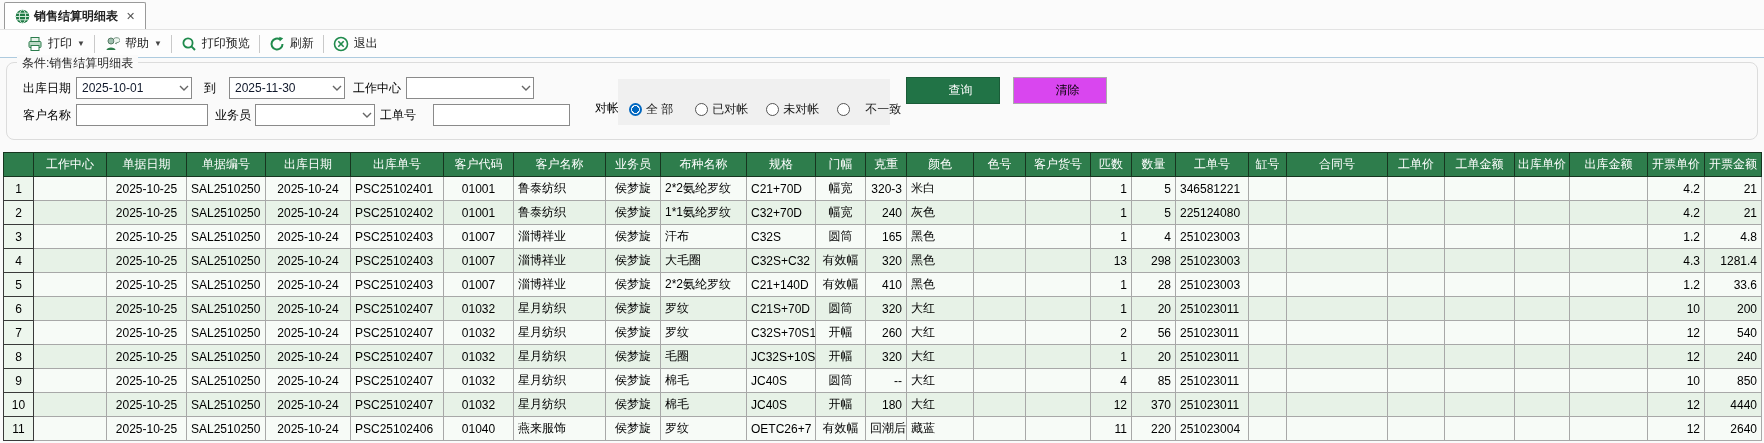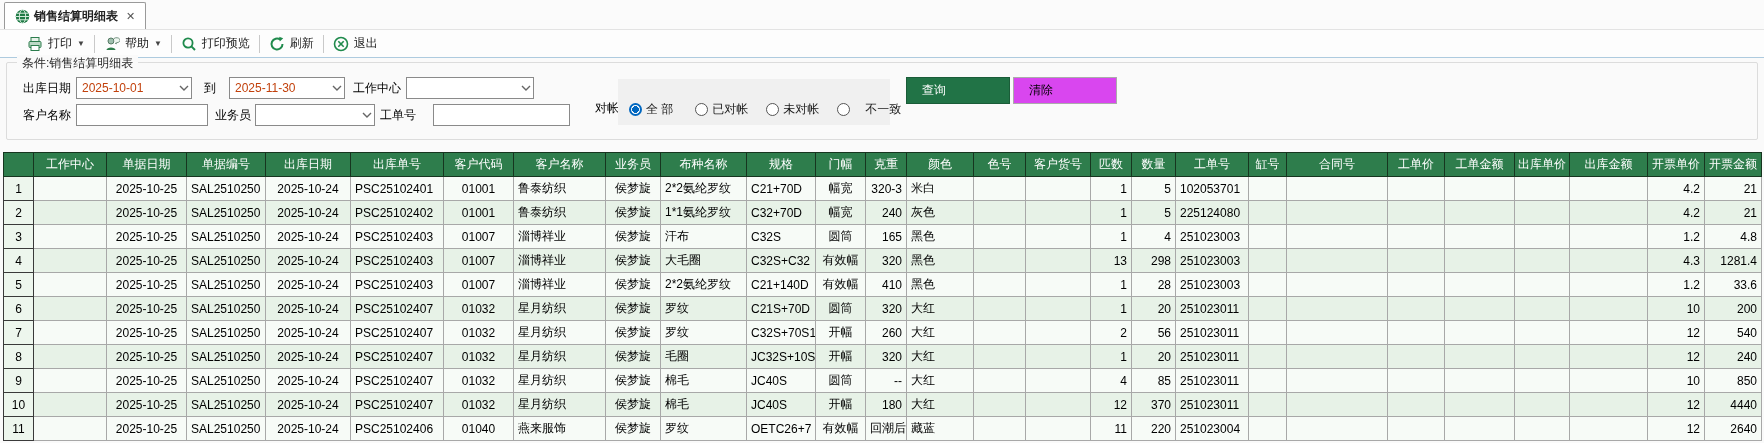--- a/index.html
+++ b/index.html
@@ -26,48 +26,48 @@
     border-top:1px solid #e3e3e3;border-bottom:1px solid #aecbdf;
     display:flex;align-items:center;padding-left:20px;
   }
   .tbtn{display:flex;align-items:center;gap:5px;padding:2px 7px;cursor:pointer;color:#222;}
   .tsep{width:1px;height:18px;background:#c9c9c9;margin:0 2px;}
   .caret{font-size:8px;color:#444;line-height:1;}
 
   
   .cond{
     position:absolute;top:62px;left:6px;right:6px;height:76px;
-    border:1px solid #dcdcdc;border-radius:2px;background:#fafafa;
+    border:1px solid #dcdcdc;border-radius:8px;background:#fafafa;
   }
   .cond-legend{
     position:absolute;top:-8px;left:10px;background:#fafafa;padding:0 5px;color:#2b2b2b;
   }
   .f-label{position:absolute;color:#000;line-height:22px;white-space:nowrap;}
   .combo,.tinput{
     position:absolute;height:22px;background:#fff;border:1px solid #8a8a8a;
     box-sizing:border-box;display:flex;align-items:center;
   }
-  .combo .cv{flex:1;padding-left:5px;color:#c2410c;}
+  .combo .cv{flex:1;padding-left:5px;color:#0f172a;}
   .combo .chev{width:14px;display:flex;justify-content:center;color:#555;}
   .tinput input{
     width:100%;height:100%;border:none;outline:none;background:transparent;
     font:inherit;padding:0 4px;box-sizing:border-box;
   }
   .radiopanel{
     position:absolute;left:611px;top:16px;width:272px;height:46px;background:#f0f0f0;
     display:flex;align-items:flex-end;padding-bottom:7px;box-sizing:border-box;
   }
   .radio{display:inline-flex;align-items:center;gap:4px;cursor:pointer;white-space:nowrap;}
   .rdot{
     width:13px;height:13px;border-radius:50%;border:1px solid #555;background:#fff;
     box-sizing:border-box;display:inline-block;
   }
   .rdot.on{border:2px solid #0067c0;background:radial-gradient(circle,#0067c0 0 3.5px,#fff 3.6px);}
   .btn{
-    position:absolute;top:14px;width:104px;height:27px;text-align:left;line-height:25px;
+    position:absolute;top:14px;width:94px;height:27px;text-align:center;line-height:25px;
     cursor:pointer;box-sizing:border-box;padding-left:15px;
   }
   .btn-query{left:899px;background:#217346;border:1px solid #1a5c38;color:#fff;}
   .btn-clear{left:1006px;background:#d946ef;border:1px solid #ababab;color:#000;}
 
   
   .gridwrap{position:absolute;top:152px;left:3px;}
   table{border-collapse:collapse;table-layout:fixed;width:1758px;}
   th{
     background:#2e7d4c;color:#fff;font-weight:400;height:23px;
@@ -311,21 +311,21 @@
             <td class="a-center">侯梦旋</td>
             <td class="a-left">2*2氨纶罗纹</td>
             <td class="a-left">C21+70D</td>
             <td class="a-center">幅宽</td>
             <td class="a-right">320-3</td>
             <td class="a-left">米白</td>
             <td class="a-left"></td>
             <td class="a-left"></td>
             <td class="a-right">1</td>
             <td class="a-right">5</td>
-            <td class="a-left">102053701</td>
+            <td class="a-left">346581221</td>
             <td class="a-left"></td>
             <td class="a-left"></td>
             <td class="a-right"></td>
             <td class="a-right"></td>
             <td class="a-right"></td>
             <td class="a-right"></td>
             <td class="a-right">4.2</td>
             <td class="a-right">21</td>
           </tr>
           <tr class="even">

